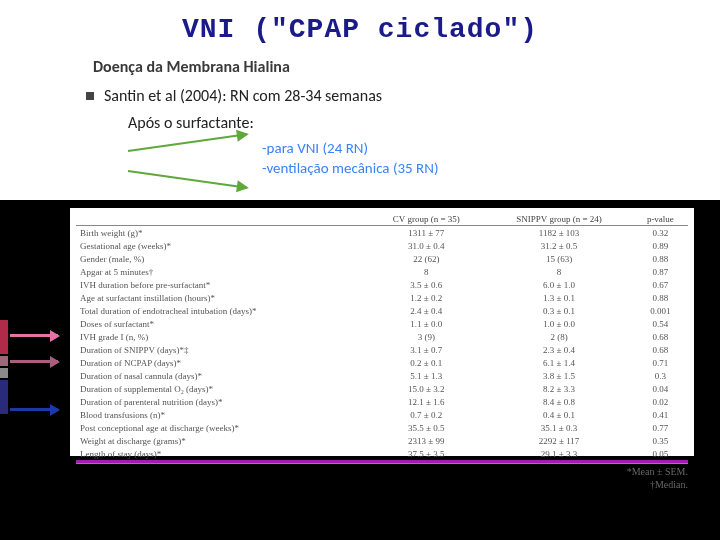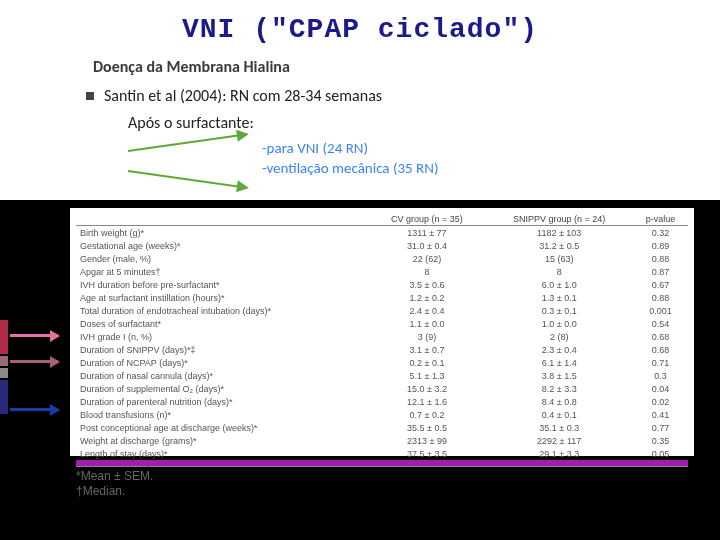--- a/index.html
+++ b/index.html
@@ -66,29 +66,29 @@
     font-size: 15px; color: #3b82f6; line-height: 1.35;
   }
   .lower {
     background: #000; width: 100%; height: 312px;
     position: relative; padding: 8px 26px 0 70px;
   }
   .table-img {
     background: #fff; width: 100%; height: 248px;
     font-size: 9px; color: #555;
     padding: 4px 6px; position: relative;
-    font-family: Liberation Sans, sans-serif;
+    font-family: Liberation Serif, serif;
   }
   table { width: 100%; border-collapse: collapse; }
   th, td { text-align: left; padding: 1.5px 4px; font-weight: normal; }
   thead th { border-bottom: 1px solid #888; font-size: 9px; color: #444; }
   thead th:nth-child(2), thead th:nth-child(3), thead th:nth-child(4),
   tbody td:nth-child(2), tbody td:nth-child(3), tbody td:nth-child(4) { text-align: center; }
-  tbody tr:last-child td { border-bottom: 6px solid #a21caf; }
-  .foot { border-top: 1px solid #888; font-size: 12px; color: #666; padding-top: 2px; line-height: 1.25; }
+  tbody tr:last-child td { border-bottom: 3px solid #a21caf; }
+  .foot { border-top: 1px solid #888; font-size: 10px; color: #666; padding-top: 2px; line-height: 1.25; text-align: right; }
   .hl-arrow {
     position: absolute; left: 10px; width: 48px; height: 3px;
   }
   .hl-arrow::after {
     content: ""; position: absolute; right: -2px; top: -4.5px;
     border-left: 10px solid currentColor;
     border-top: 6px solid transparent;
     border-bottom: 6px solid transparent;
   }
   .hl-pink1 { top: 334px; background: #e86fa8; color: #e86fa8; }

